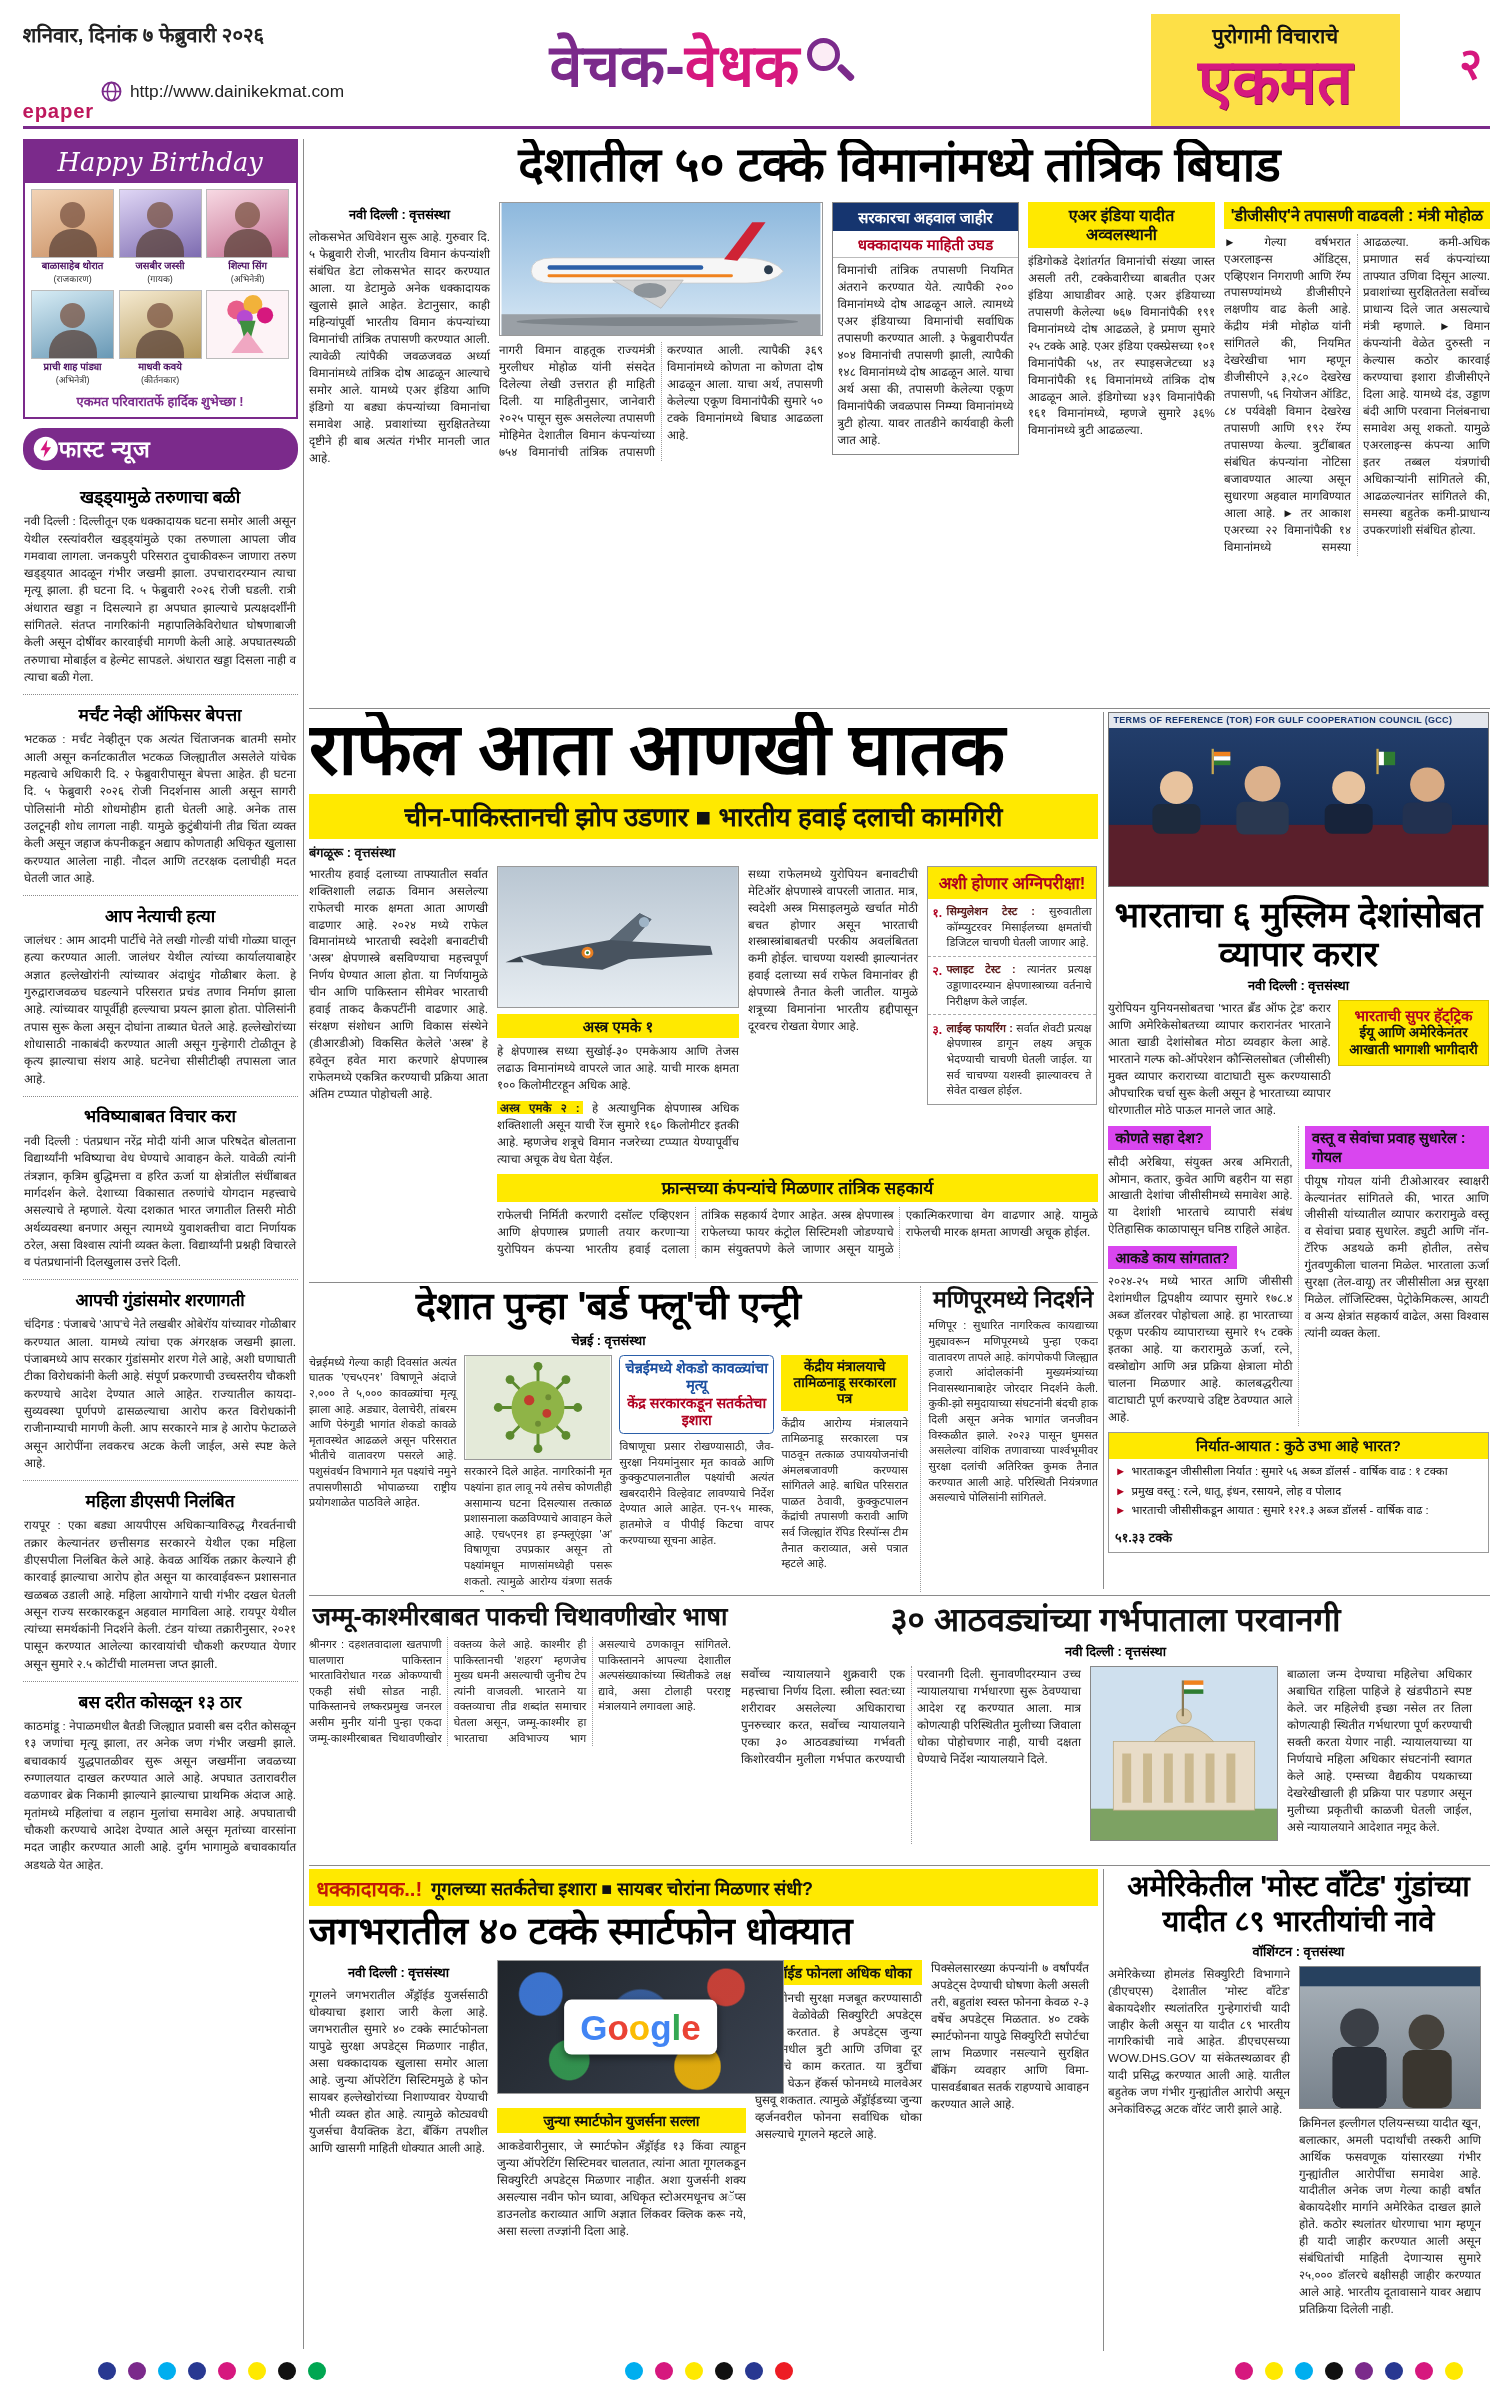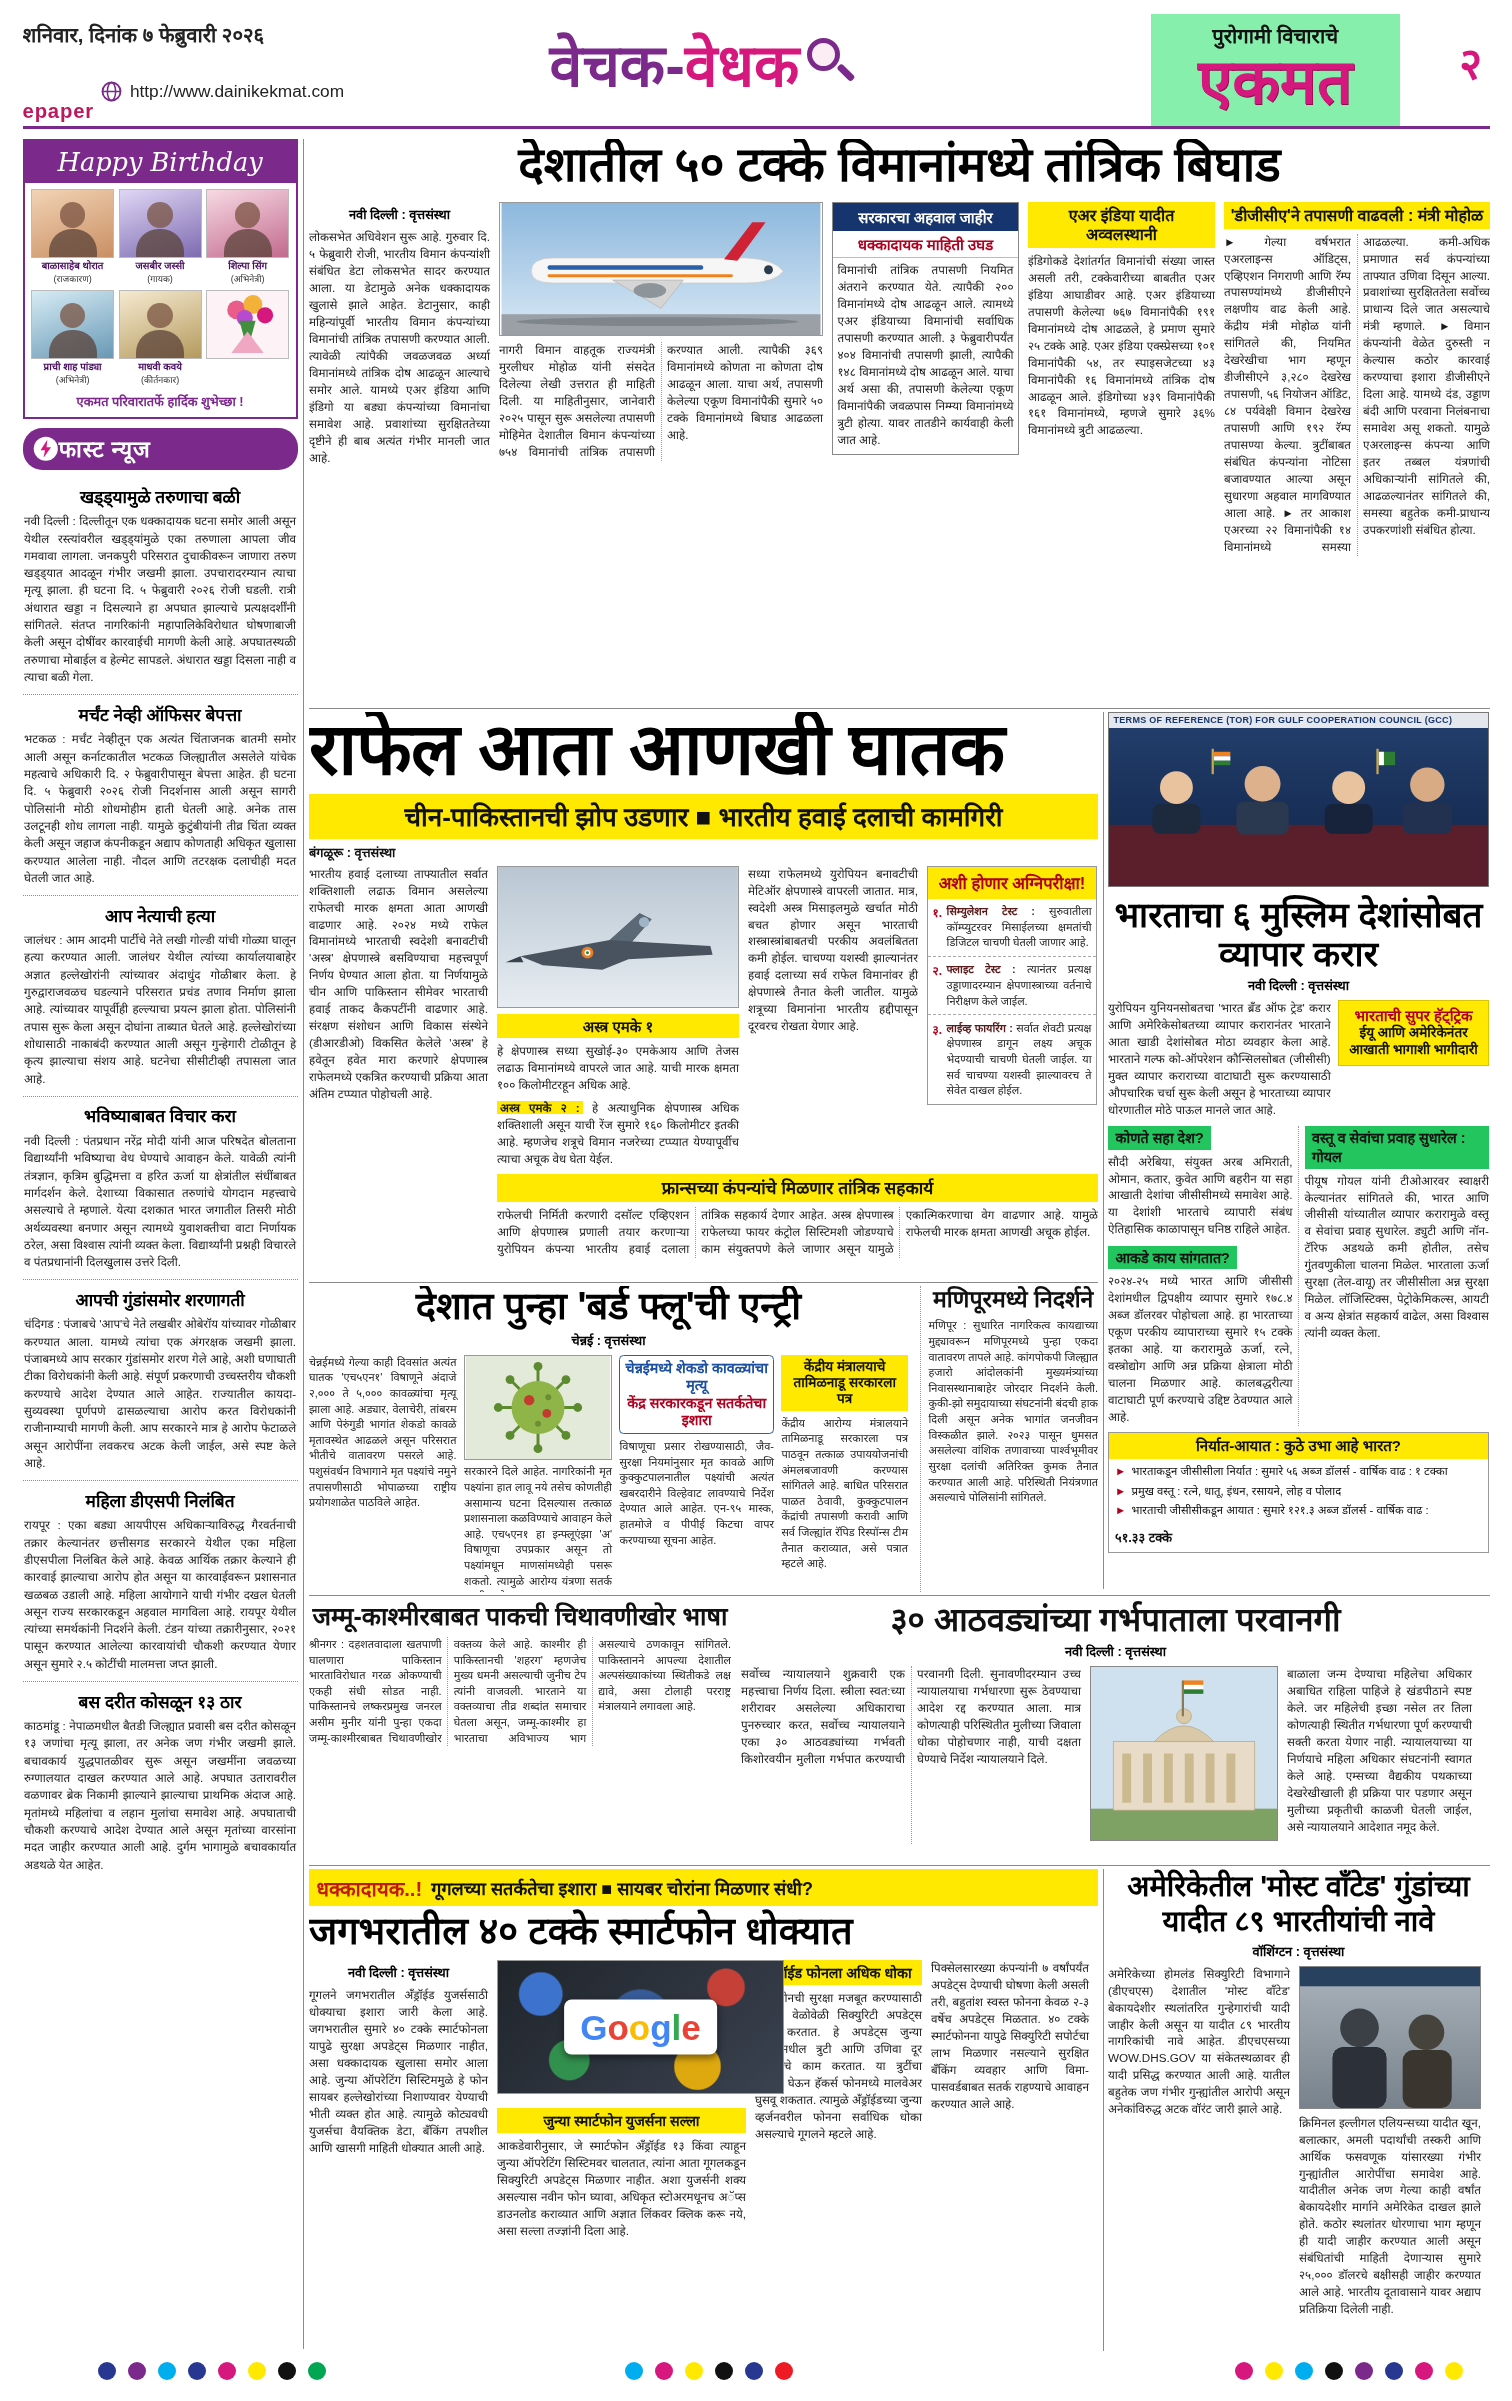--- a/index.html
+++ b/index.html
@@ -8,40 +8,40 @@
   .page { position:relative; width:1512px; height:2401px; background:#ffffff; margin:0 auto; overflow:hidden; color:#111; }
 
   
   .sec { position:absolute; overflow:hidden; }
   .body-sm { font-size:11.7px; line-height:1.45; text-align:justify; color:#1b1b1b; }
   .body-xs { font-size:11px; line-height:1.42; text-align:justify; color:#1b1b1b; }
   .cols-2 { column-count:2; column-gap:12px; column-rule:0.8px dotted #9a9a9a; }
   .cols-3 { column-count:3; column-gap:12px; column-rule:0.8px dotted #9a9a9a; }
   .byline { font-weight:bold; text-align:center; font-size:12.8px; margin:3px 0 6px; color:#000; }
   .ybar { background:#FFE900; font-weight:bold; text-align:center; padding:3.8px 6px; font-size:16px; line-height:1.2; color:#111; }
-  .chip { background:#22c55e; font-weight:bold; display:inline-block; padding:2.3px 7.5px; font-size:14.3px; color:#111; }
+  .chip { background:#d946ef; font-weight:bold; display:inline-block; padding:2.3px 7.5px; font-size:14.3px; color:#111; }
   .vsep { position:absolute; width:0; border-left:0.8px solid #8a8a8a; }
   .hsep { position:absolute; height:0; border-top:0.8px solid #8a8a8a; }
   figure { overflow:hidden; }
   figure svg { display:block; width:100%; height:100%; }
 
   
   .header { left:22.6px; top:6px; width:1467px; height:123px; border-bottom:3px solid #7B2A8B; }
   .hdr-left { position:absolute; left:0; top:13.6px; width:324px; }
   .hdr-date { font-size:20.3px; font-weight:bold; color:#222; }
   .hdr-epaper-row { display:flex; align-items:center; gap:7.5px; margin-top:12px; }
   .hdr-epaper { font-size:20.3px; font-weight:bold; color:#be185d; letter-spacing:0.8px;margin-top:40px; }
   .hdr-url { font-size:17.3px; color:#222; }
   .hdr-logo { position:absolute; left:527px; top:16.6px; display:flex; align-items:center; }
   .logo-t1 { font-size:59px; font-weight:bold; color:#7B2A8B; }
   .logo-t2 { font-size:59px; font-weight:bold; color:#D6187E; }
   .magnifier { width:53px; height:53px; position:relative; margin-left:4.5px; }
   .magnifier .lens { position:absolute; left:3px; top:1.5px; width:33px; height:33px; border:5.3px solid #7B2A8B; border-radius:50%; background:rgba(214,24,126,.08); }
   .magnifier .handle { position:absolute; left:32px; top:33px; width:19.6px; height:6.8px; background:#7B2A8B; border-radius:3px; transform:rotate(45deg); }
-  .hdr-masthead { position:absolute; right:90px; top:7.5px; width:249px; height:120px; background:#86efac; text-align:center; padding-top:7.5px; }
+  .hdr-masthead { position:absolute; right:90px; top:7.5px; width:249px; height:120px; background:#fde047; text-align:center; padding-top:7.5px; }
   .hdr-tagline { font-size:20.3px; font-weight:bold; color:#111; }
   .hdr-brand { font-size:62px; font-weight:bold; color:#D6187E; line-height:1.05; text-shadow:0.8px 0.8px 0 #8c0b4e; }
   .hdr-pageno { position:absolute; right:7.5px; top:25.6px; font-size:44px; font-weight:bold; color:#D6187E; }
 
   
   .sidebar { left:22.6px; top:139px; width:275px; height:2214px; }
   .bday { border:2.3px solid #7B2A8B; }
   .bday-title { background:#7B2A8B; color:#fff; text-align:center; font-family:"DejaVu Serif","Liberation Serif",serif; font-style:italic; font-size:25.6px; padding:6px 0; }
   .bday-grid { display:flex; flex-wrap:wrap; padding:6px 4.5px 1.5px; gap:4.5px; justify-content:center; }
   .bday-cell { width:83px; text-align:center; }

